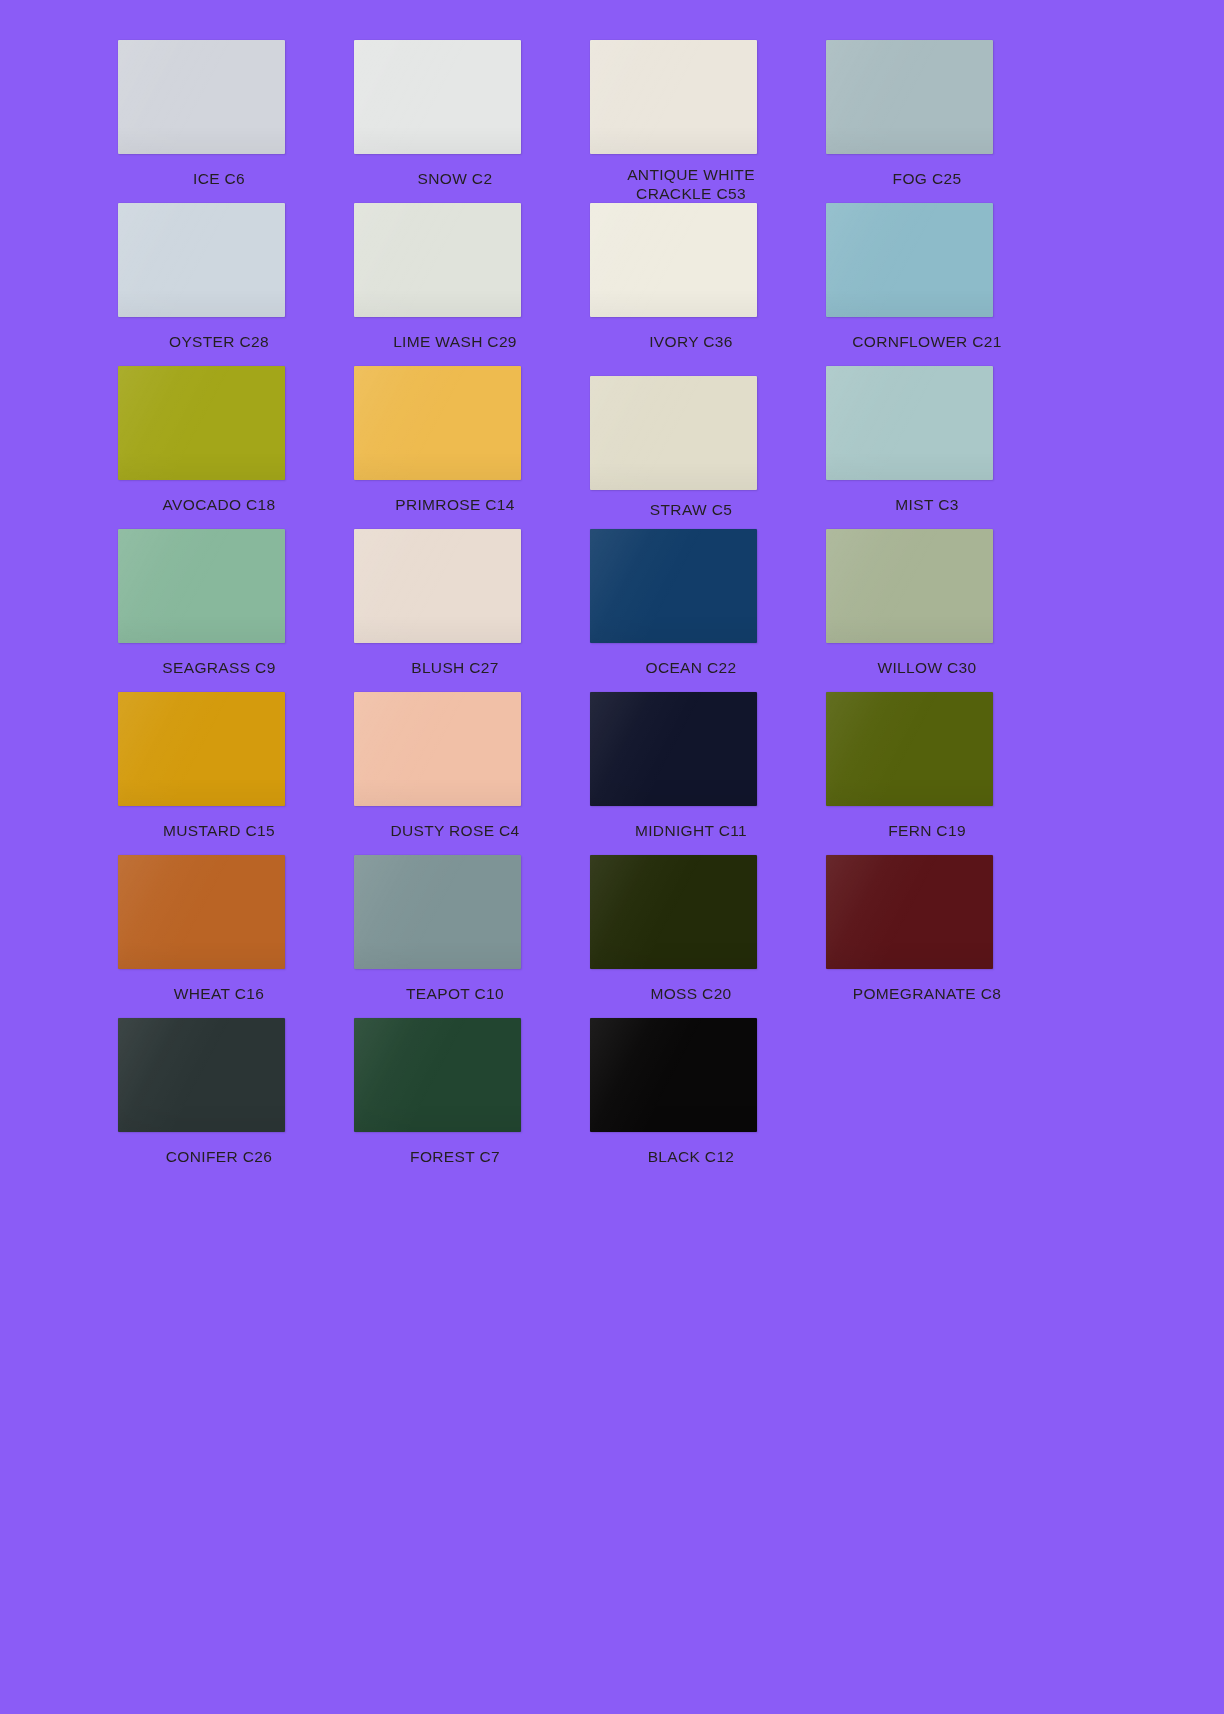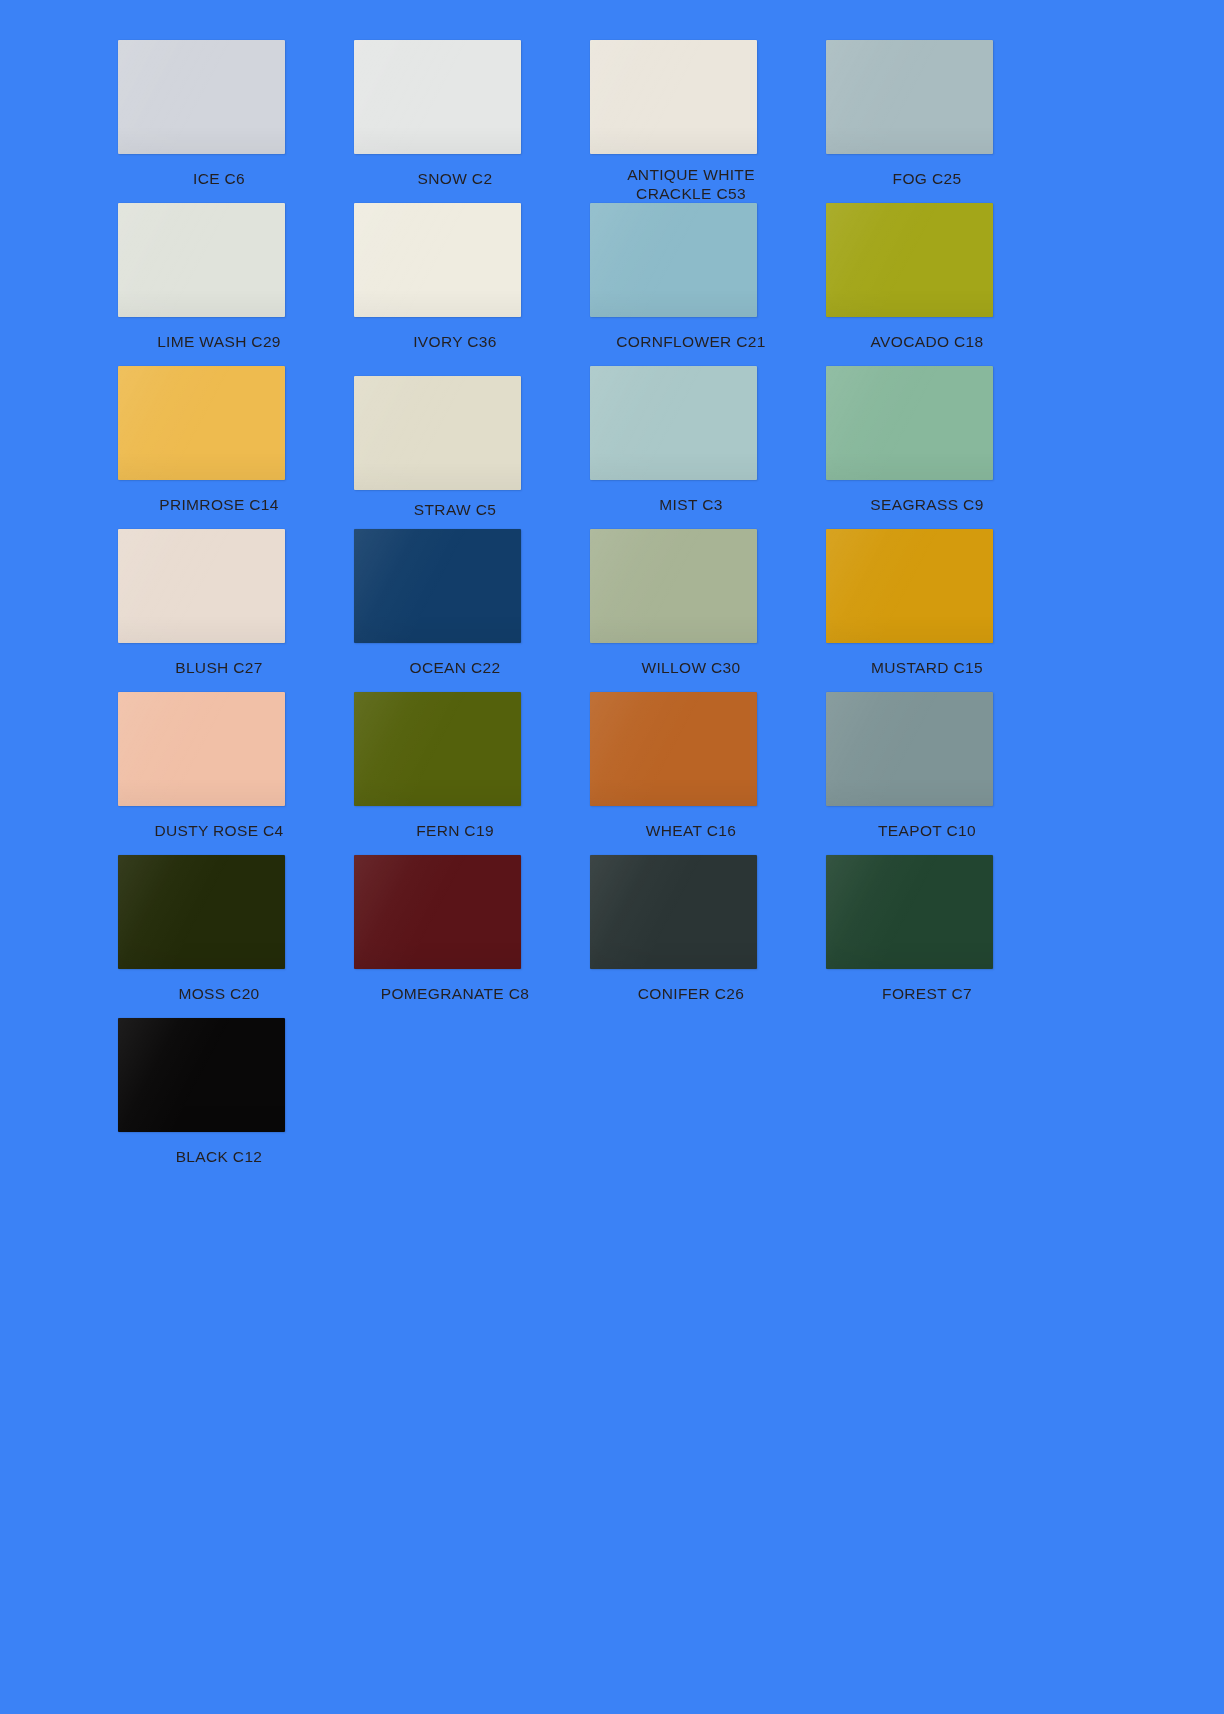--- a/index.html
+++ b/index.html
@@ -12,21 +12,21 @@
     height: 1714px;
     font-family: "Liberation Sans", sans-serif;
     -webkit-font-smoothing: antialiased;
     overflow: hidden;
   }
 
   #palette-sheet {
     position: relative;
     width: 1224px;
     height: 1714px;
-    background: #3b82f6;
+    background: #8b5cf6;
   }
 
   .swatch-grid {
     position: absolute;
     left: 104px;
     top: 40px;
     width: 920px;
     display: grid;
     grid-template-columns: repeat(4, 230px);
     column-gap: 6px;
@@ -125,20 +125,26 @@
 CRACKLE C53</div>
       </div>
       <div class="swatch-cell">
         <div class="swatch-chip-wrap">
           <div class="swatch-chip" title="FOG C25" style="background-color: rgb(169, 188, 192);"></div>
         </div>
         <div class="swatch-label">FOG C25</div>
       </div>
       <div class="swatch-cell">
         <div class="swatch-chip-wrap">
+          <div class="swatch-chip" title="OYSTER C28" style="background-color: rgb(206, 215, 223);"></div>
+        </div>
+        <div class="swatch-label">OYSTER C28</div>
+      </div>
+      <div class="swatch-cell">
+        <div class="swatch-chip-wrap">
           <div class="swatch-chip" title="LIME WASH C29" style="background-color: rgb(224, 227, 219);"></div>
         </div>
         <div class="swatch-label">LIME WASH C29</div>
       </div>
       <div class="swatch-cell">
         <div class="swatch-chip-wrap">
           <div class="swatch-chip" title="IVORY C36" style="background-color: rgb(239, 236, 224);"></div>
         </div>
         <div class="swatch-label">IVORY C36</div>
       </div>
@@ -200,20 +206,26 @@
         <div class="swatch-chip-wrap">
           <div class="swatch-chip" title="MUSTARD C15" style="background-color: rgb(212, 155, 13);"></div>
         </div>
         <div class="swatch-label">MUSTARD C15</div>
       </div>
       <div class="swatch-cell">
         <div class="swatch-chip-wrap">
           <div class="swatch-chip" title="DUSTY ROSE C4" style="background-color: rgb(241, 192, 167);"></div>
         </div>
         <div class="swatch-label">DUSTY ROSE C4</div>
+      </div>
+      <div class="swatch-cell">
+        <div class="swatch-chip-wrap">
+          <div class="swatch-chip" title="MIDNIGHT C11" style="background-color: rgb(17, 21, 43);"></div>
+        </div>
+        <div class="swatch-label">MIDNIGHT C11</div>
       </div>
       <div class="swatch-cell">
         <div class="swatch-chip-wrap">
           <div class="swatch-chip" title="FERN C19" style="background-color: rgb(84, 97, 12);"></div>
         </div>
         <div class="swatch-label">FERN C19</div>
       </div>
       <div class="swatch-cell">
         <div class="swatch-chip-wrap">
           <div class="swatch-chip" title="WHEAT C16" style="background-color: rgb(186, 100, 37);"></div>

